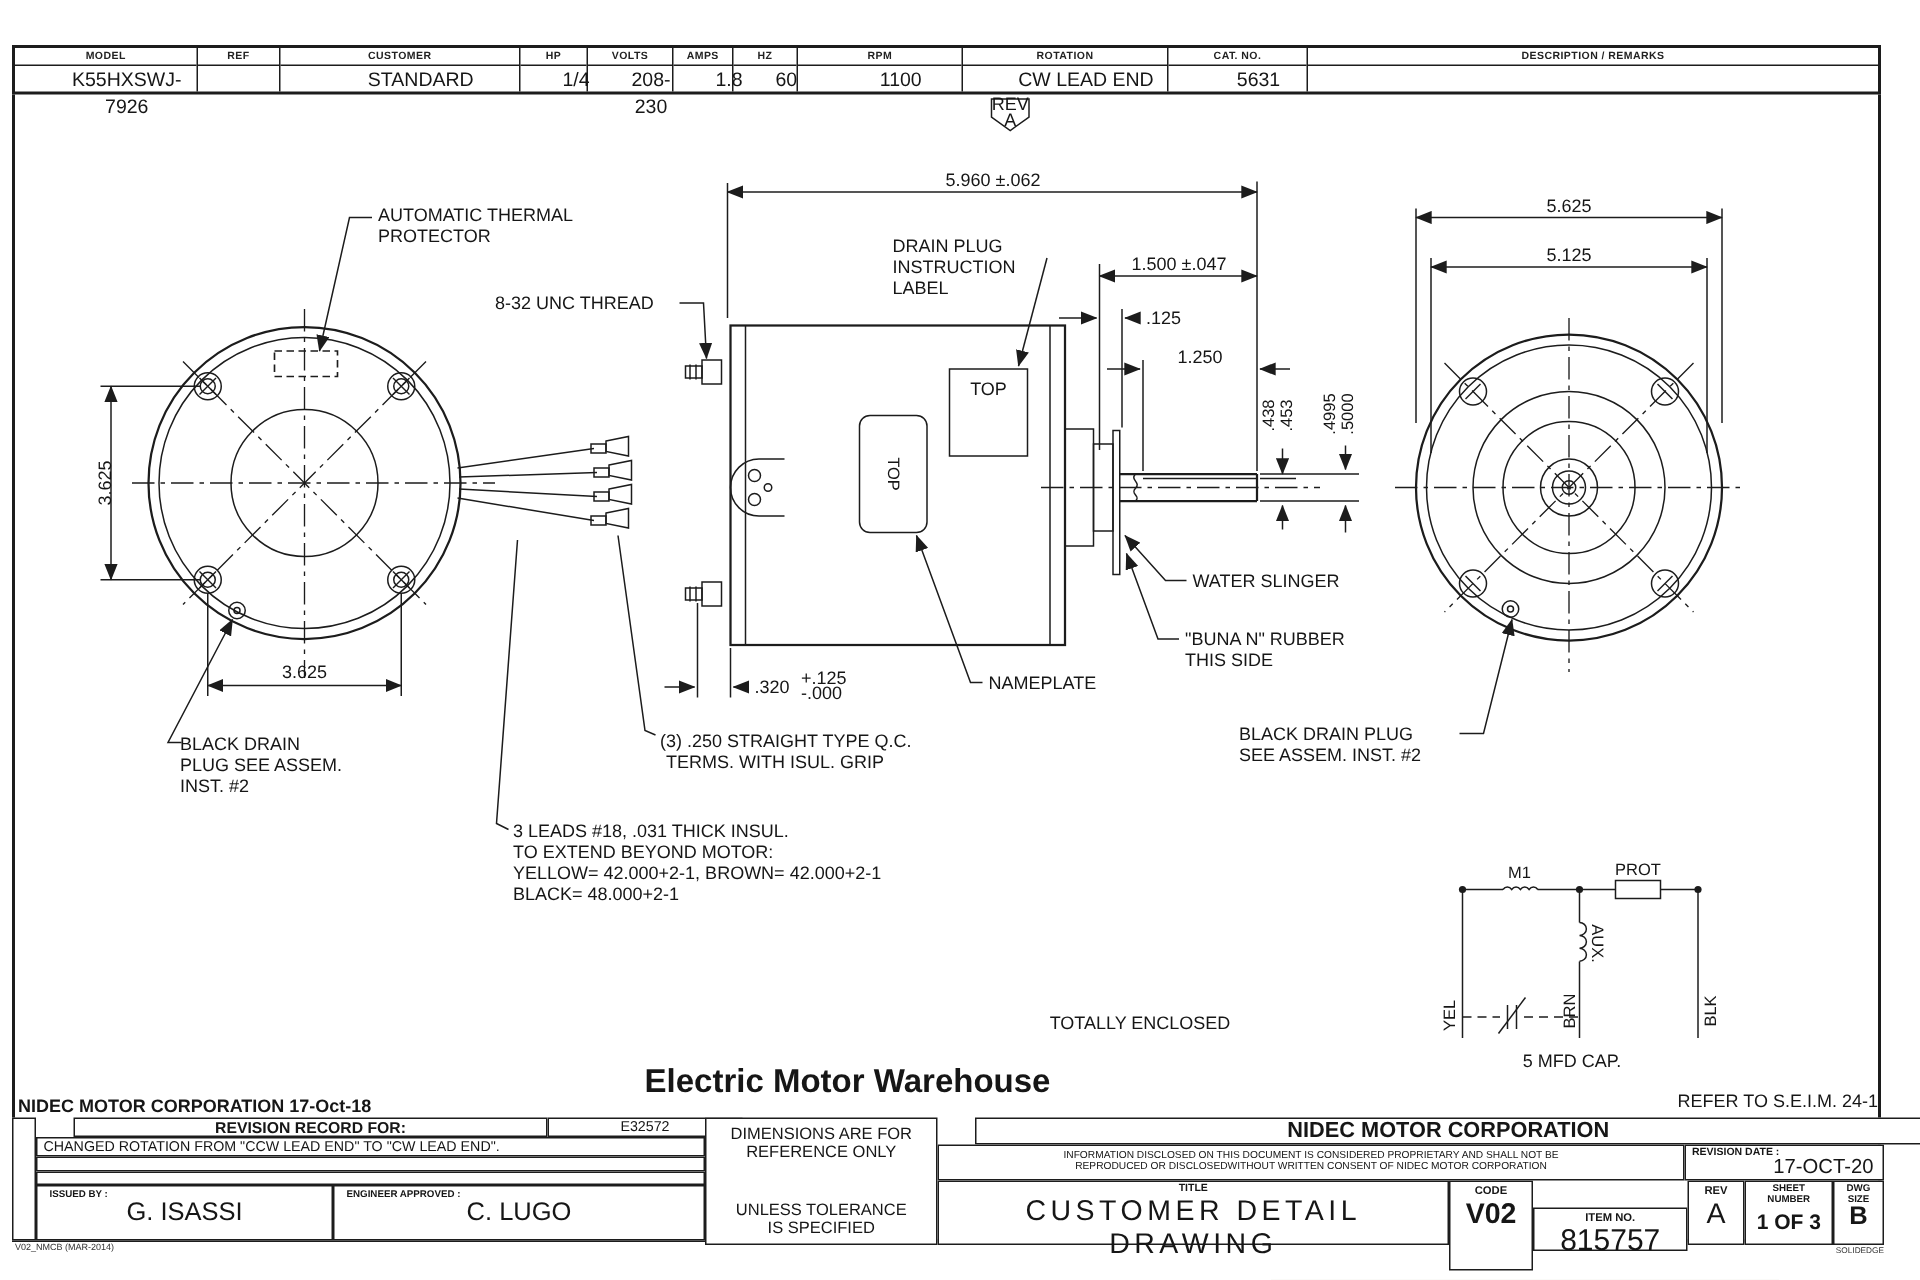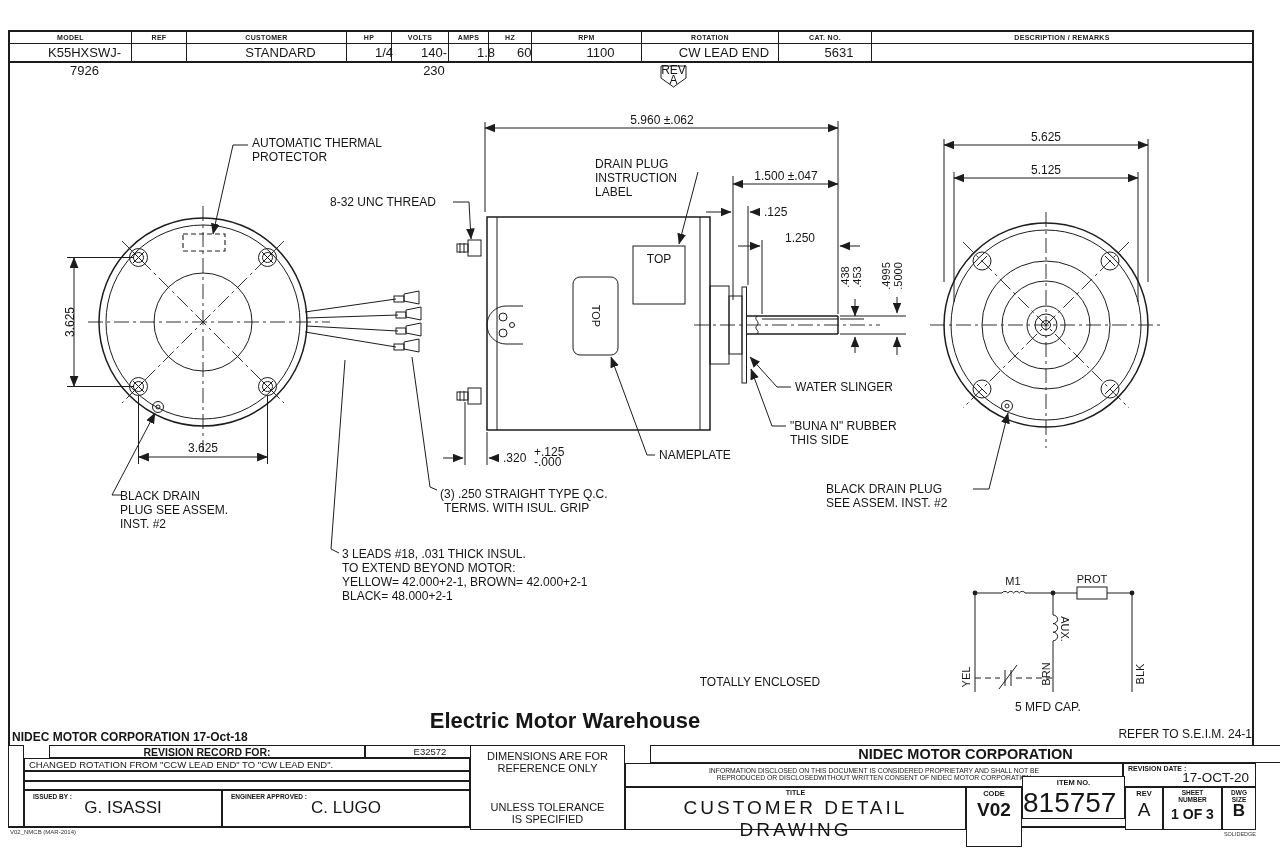--- a/index.html
+++ b/index.html
@@ -52,21 +52,21 @@
     <div class="col" style="width:160px">
       <div class="h">CUSTOMER</div>
       <div class="v">STANDARD</div>
     </div>
     <div class="col" style="width:45px">
       <div class="h">HP</div>
       <div class="v">1/4</div>
     </div>
     <div class="col" style="width:57px">
       <div class="h">VOLTS</div>
-      <div class="v">140-230</div>
+      <div class="v">208-230</div>
     </div>
     <div class="col" style="width:40px">
       <div class="h">AMPS</div>
       <div class="v">1.8</div>
     </div>
     <div class="col" style="width:43px">
       <div class="h">HZ</div>
       <div class="v">60</div>
     </div>
     <div class="col" style="width:110px">
@@ -377,23 +377,23 @@
   </div>
 
   <div class="tb" style="left:625px;top:787px;width:341px;height:43px">
     <div class="lbl-sm" style="text-align:center;font-size:7px;padding-top:1px">TITLE</div>
     <div style="font-size:19px;text-align:center;letter-spacing:3px;margin-top:1px">CUSTOMER DETAIL DRAWING</div>
   </div>
   <div class="tb" style="left:966px;top:787px;width:56px;height:60px">
     <div class="lbl-sm" style="text-align:center;font-size:7.5px;padding-top:1px">CODE</div>
     <div style="font-size:19px;text-align:center;font-weight:bold;margin-top:1px">V02</div>
   </div>
-  <div class="tb" style="left:1022px;top:776px;width:103px;height:43px">
+  <div class="tb" style="left:1022px;top:805px;width:103px;height:29px">
     <div class="lbl-sm" style="text-align:center;font-size:7.5px;padding-top:1px">ITEM NO.</div>
-    <div style="font-size:28px;margin-top:0">815757</div>
+    <div style="font-size:20px;text-align:center;margin-top:0">815757</div>
   </div>
   <div class="tb" style="left:1125px;top:787px;width:38px;height:43px">
     <div class="lbl-sm" style="text-align:center;font-size:7.5px;padding-top:1px">REV</div>
     <div style="font-size:19px;text-align:center;margin-top:1px">A</div>
   </div>
   <div class="tb" style="left:1163px;top:787px;width:59px;height:43px">
     <div class="lbl-sm" style="text-align:center;font-size:6.5px;padding-top:1px">
       <div>SHEET</div>
       <div>NUMBER</div>
     </div>

